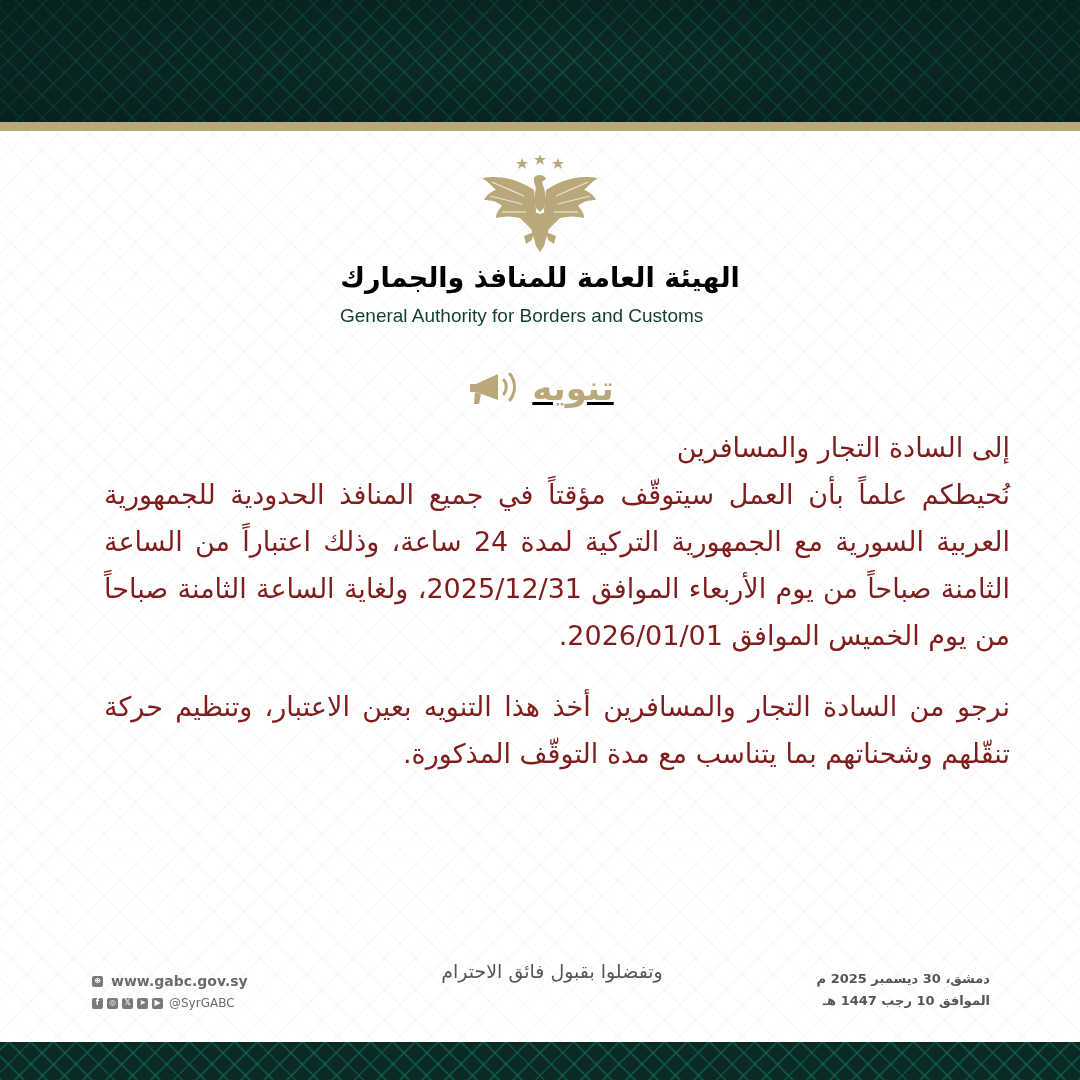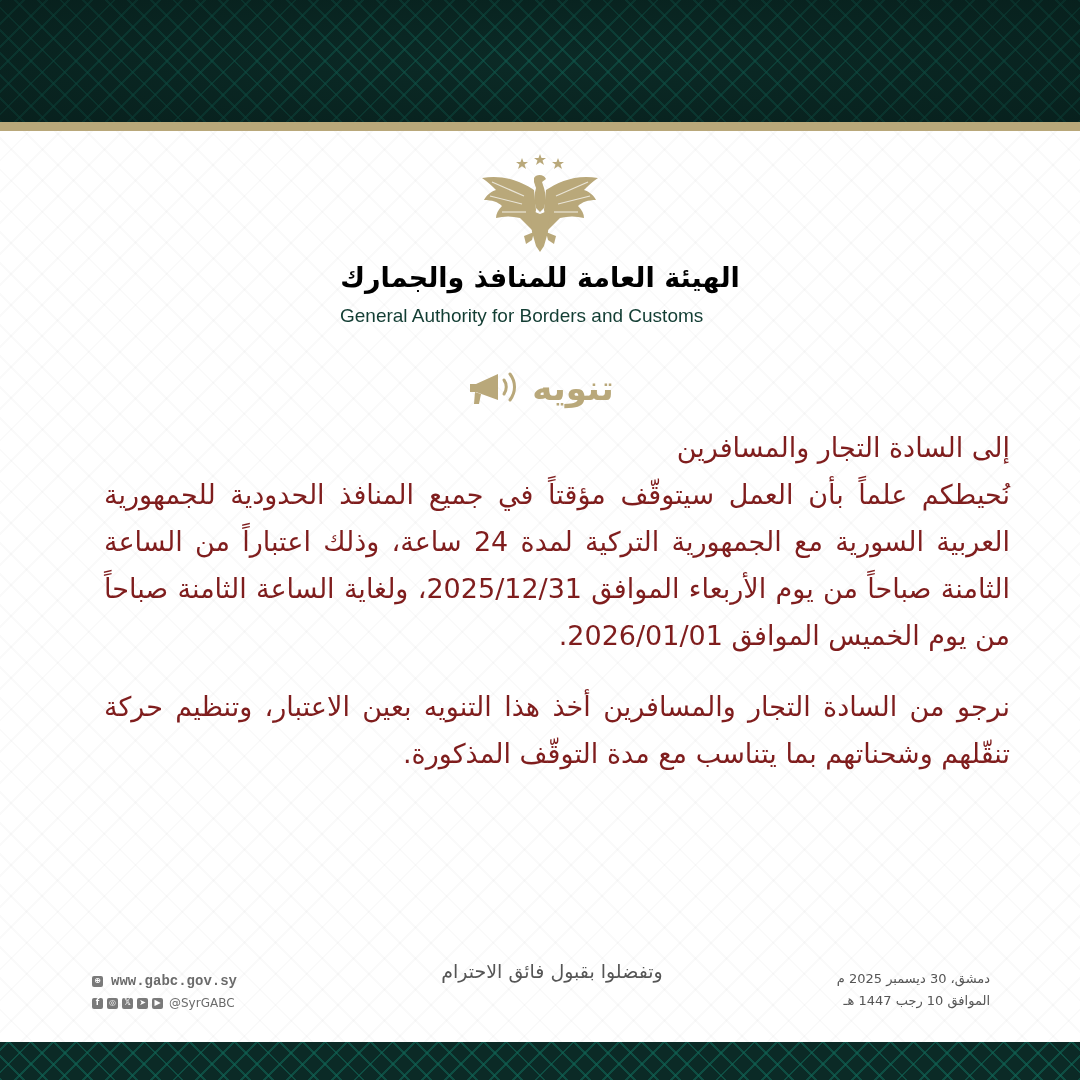--- a/index.html
+++ b/index.html
@@ -43,20 +43,21 @@
     font-size: 27px; color: #000000; letter-spacing: 0.5px;
   }
   .org-en {
     position: absolute; left: 340px; top: 305px; width: 400px; text-align: left;
     font-family: "Liberation Sans", sans-serif; font-size: 19px; color: #123d33;
   }
   .notice-title {
     position: absolute; left: 440px; top: 362px; width: 200px; height: 52px;
     display: flex; align-items: center; justify-content: center; gap: 10px;
     direction: ltr;
+    text-decoration: underline;
   }
   .notice-title .word {
     direction: rtl; font-family: "DejaVu Sans", sans-serif; font-weight: bold;
     font-size: 34px; color: #b9a87a;
   }
   .body-text {
     position: absolute; left: 104px; top: 424px; width: 906px;
     direction: rtl; text-align: justify; text-align-last: right;
     font-family: "DejaVu Sans", sans-serif; color: #7f1d1d;
     font-size: 27px; line-height: 47px;
@@ -71,26 +72,26 @@
   .footer-left {
     position: absolute; left: 92px; top: 970px; width: 200px;
     font-family: "DejaVu Sans", sans-serif; font-size: 13px; color: #6b6b6b;
   }
   .footer-left .row { display: flex; align-items: center; gap: 4px; height: 22px; }
   .sq {
     display: inline-flex; align-items: center; justify-content: center;
     width: 11px; height: 11px; border-radius: 2px; background: #7a7a7a;
     color: #fff; font-size: 8px; font-weight: bold; line-height: 1;
   }
-  .web { font-weight: bold; font-size: 14px; color: #6b6b6b; margin-left: 4px; font-family: Liberation Mono, monospace; }
+  .web { font-weight: bold; font-size: 14px; color: #6b6b6b; margin-left: 4px; }
   .handle { font-size: 12px; color: #6b6b6b; margin-left: 2px; }
   .footer-right {
     position: absolute; left: 780px; top: 968px; width: 210px;
     direction: rtl; text-align: right;
-    font-family: "DejaVu Sans", sans-serif; font-size: 13px; color: #555; line-height: 22px;
+    font-family: "DejaVu Sans", sans-serif; font-size: 13px; color: #555; line-height: 22px; font-weight: bold;
   }
 </style>
 </head>
 <body>
 
 <div class="top-band"></div>
 <div class="gold-strip"></div>
 <div class="paper"></div>
 
 <svg class="logo" viewBox="0 0 132 106">

